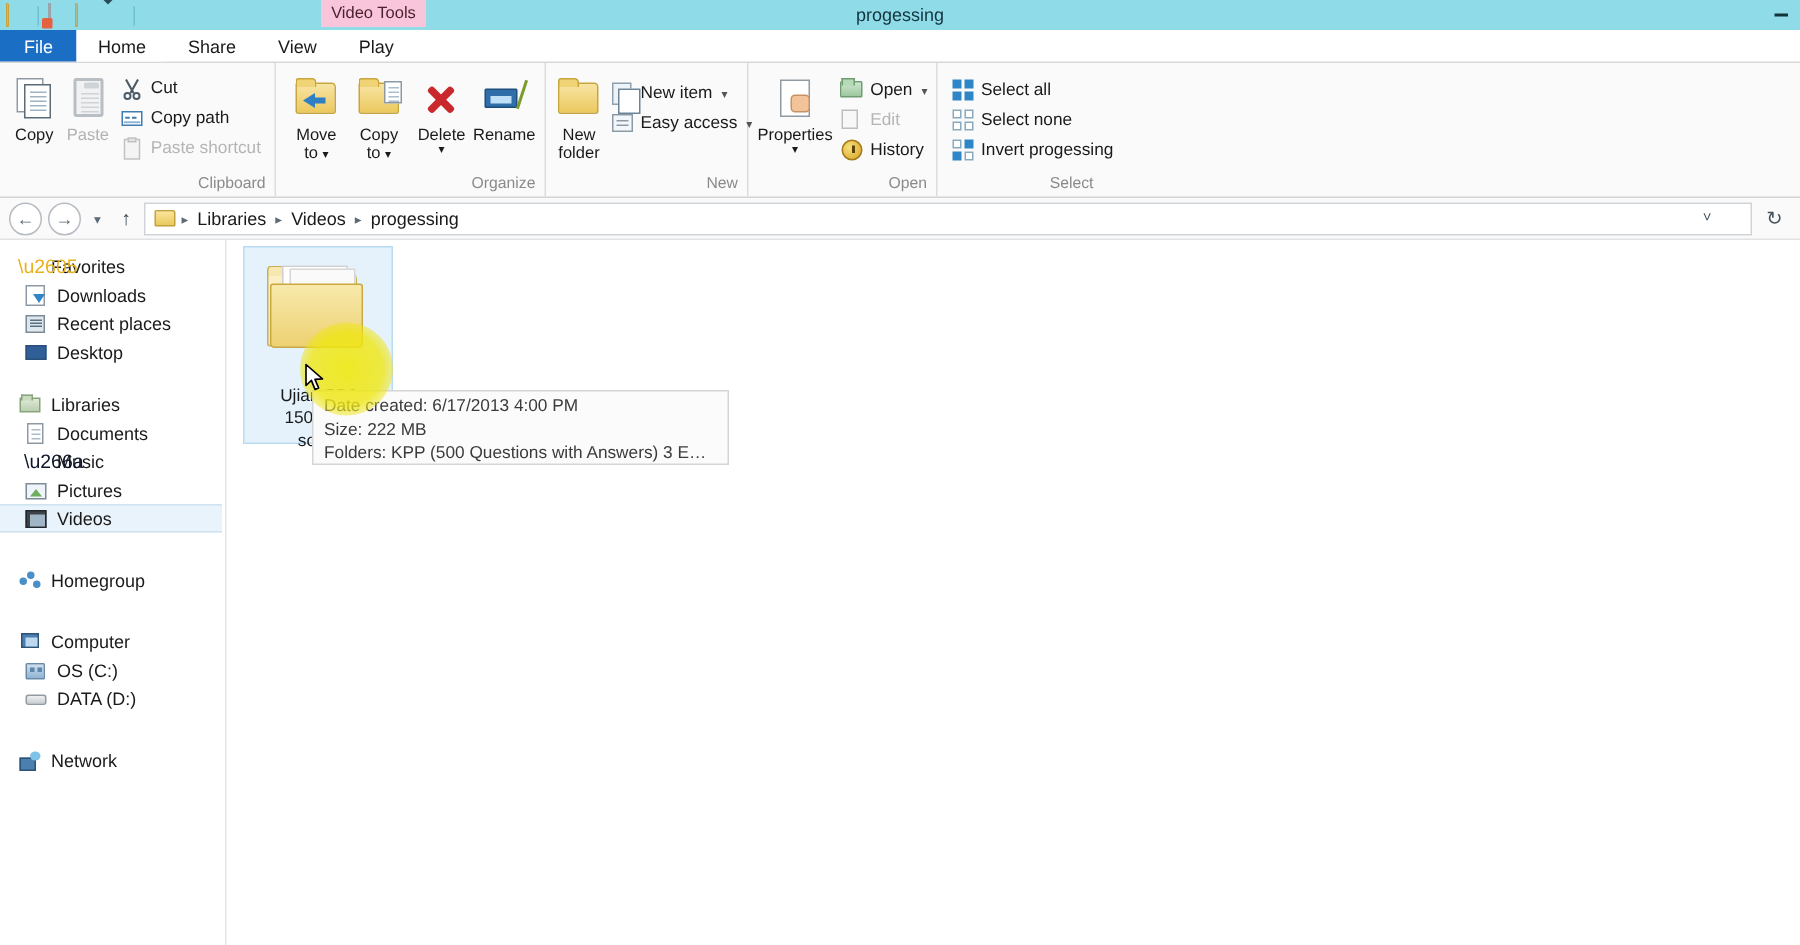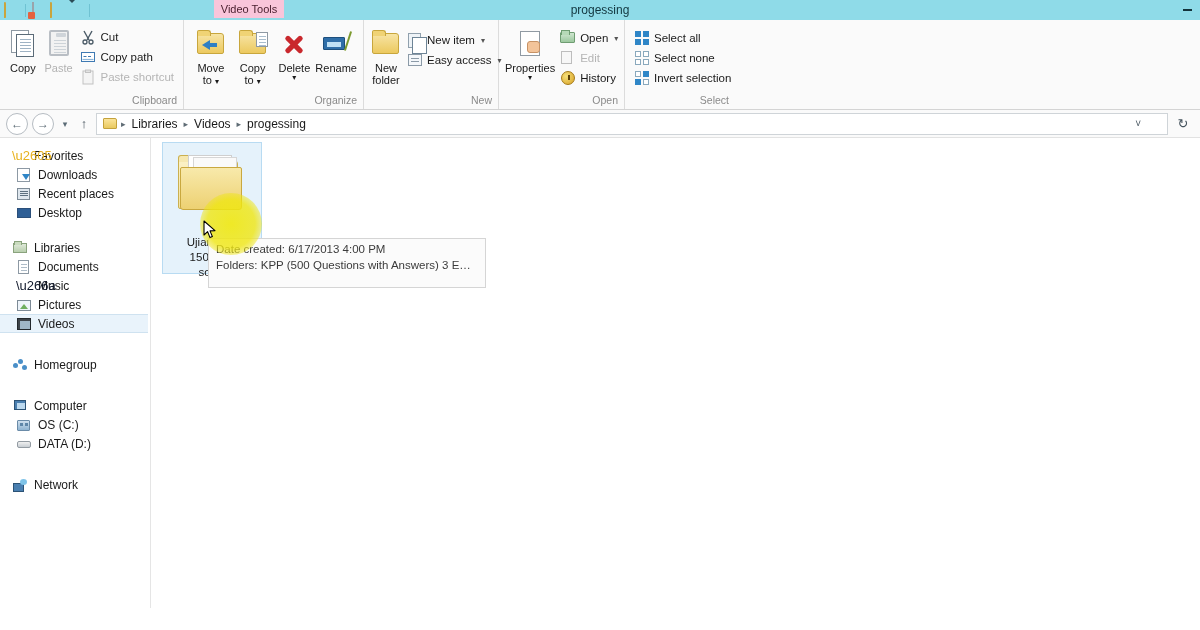--- a/index.html
+++ b/index.html
@@ -226,20 +226,27 @@
     </div>
     <div class="win-title">progessing</div>
     <div class="video-tools">Video Tools</div>
     <div class="wbtns">
       <div class="wbtn">
           <i></i>
         </div>
     </div>
   </div>
 
+  <div class="tabstrip">
+    <div class="tab file">File</div>
+    <div class="tab active">Home</div>
+    <div class="tab">Share</div>
+    <div class="tab">View</div>
+    <div class="tab">Play</div>
+  </div>
 
   <div class="ribbon">
 
     <div class="group" style="width:184px;">
       <div class="body">
         <div class="bigbtn">
           <span class="ic32">
             <span class="f-copy"></span>
               <span class="f-copy2">
                 <i></i>
@@ -425,21 +432,21 @@
           </div>
           <div class="smallbtn">
             <span class="ic16">
               <span class="sq4">
                   <span class="out"></span>
                   <span class="fill"></span>
                   <span class="fill"></span>
                   <span class="out"></span>
                 </span>
             </span>
-            <span class="lbl">Invert selection</span>
+            <span class="lbl">Invert progessing</span>
           </div>
         </div>
       </div>
       <div class="gname">Select</div>
     </div>
 
   </div>
 
   <div class="addrbar">
     <div class="navbtn">←</div>
@@ -573,20 +580,21 @@
         </div>
         <div class="itemlabel">
           <div>Ujian,SPJ</div>
           <div>1500que</div>
           <div>softw</div>
         </div>
       </div>
 
       <div class="tooltip">
         <div>Date created: 6/17/2013 4:00 PM</div>
+        <div>Size: 222 MB</div>
         <div>Folders: KPP (500 Questions with Answers) 3 EXTRA, ...</div>
       </div>
 
       <div class="clickglow"></div>
 
       <div class="cursor">
         <svg width="14" height="20" viewBox="0 0 14 20">
           <path d="M1 1 L1 15 L4.6 11.6 L7 17.6 L9.4 16.6 L7 10.9 L12 10.6 Z" fill="#ffffff" stroke="#000000" stroke-width="1.1" stroke-linejoin="round"></path>
         </svg>
       </div>

